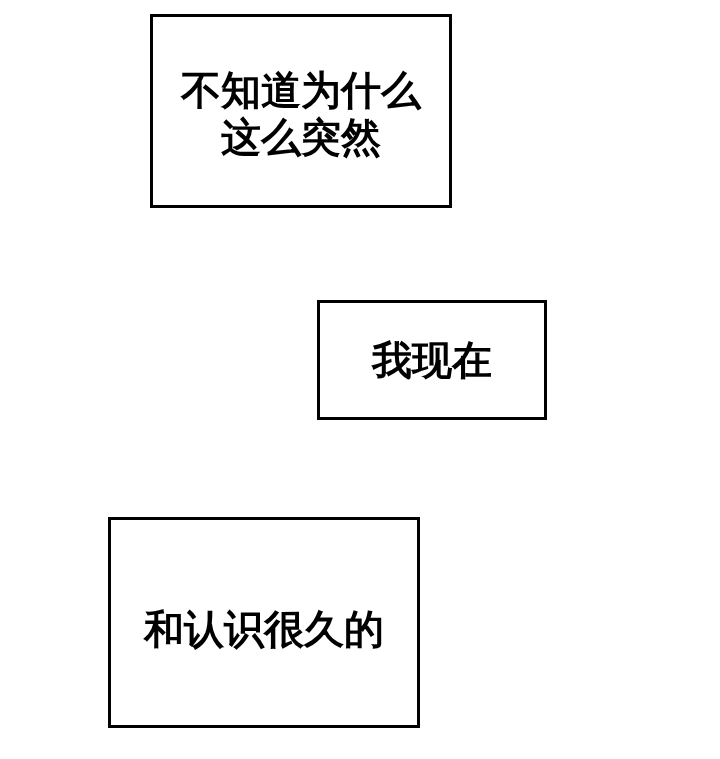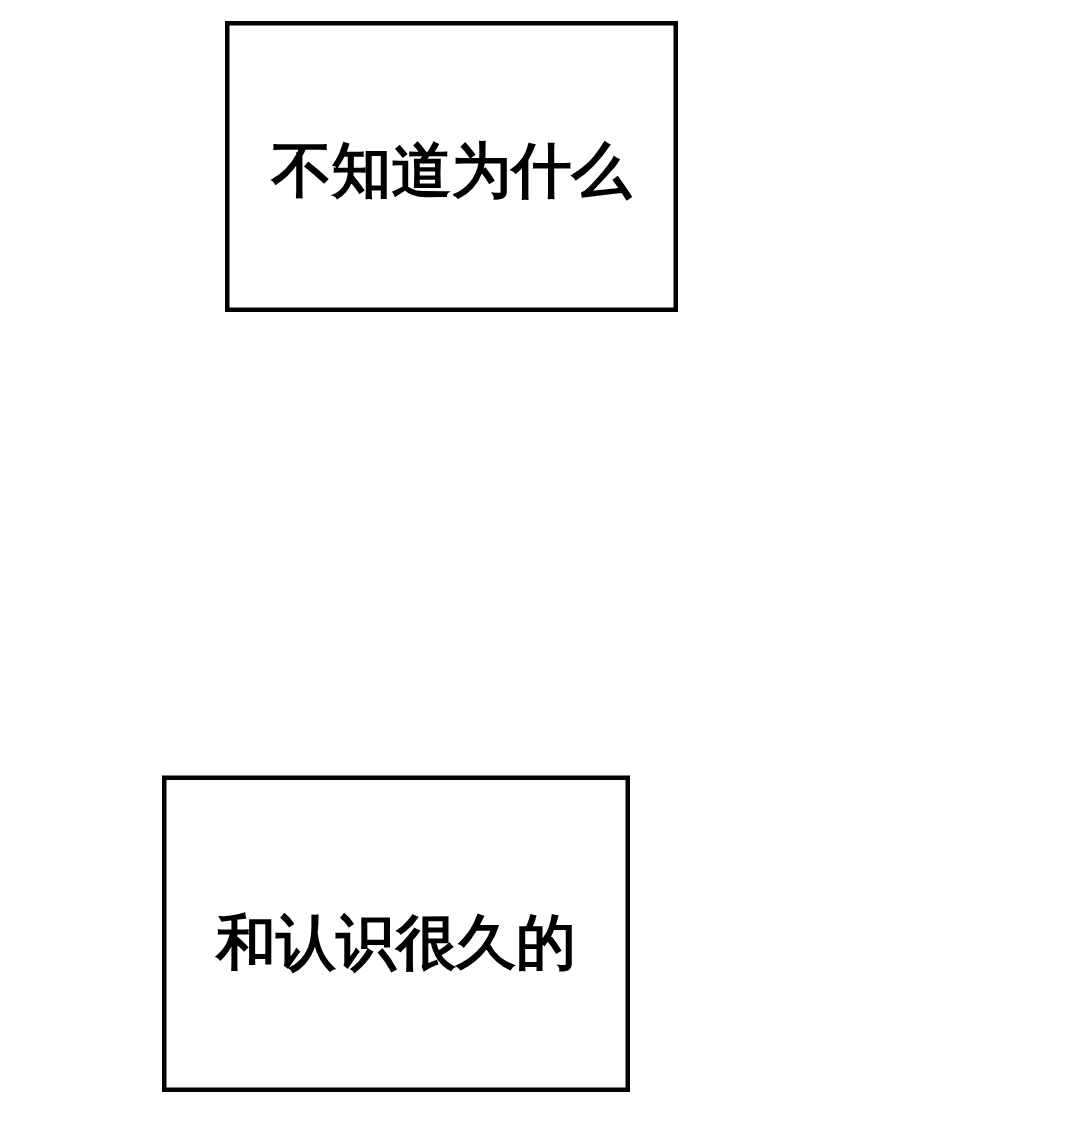--- a/index.html
+++ b/index.html
@@ -50,23 +50,29 @@
   .box-3 .caption-text { transform: translateY(7px); }
 </style>
 </head>
 <body>
 
 <div class="page">
 
   <div class="caption-box box-1">
     <div class="caption-text">
       <span class="caption-line">不知道为什么</span>
+      <span class="caption-line">这么突然</span>
     </div>
   </div>
 
+  <div class="caption-box box-2">
+    <div class="caption-text">
+      <span class="caption-line">我现在</span>
+    </div>
+  </div>
 
   <div class="caption-box box-3">
     <div class="caption-text">
       <span class="caption-line">和认识很久的</span>
     </div>
   </div>
 
 </div>
 
 </body></html>

